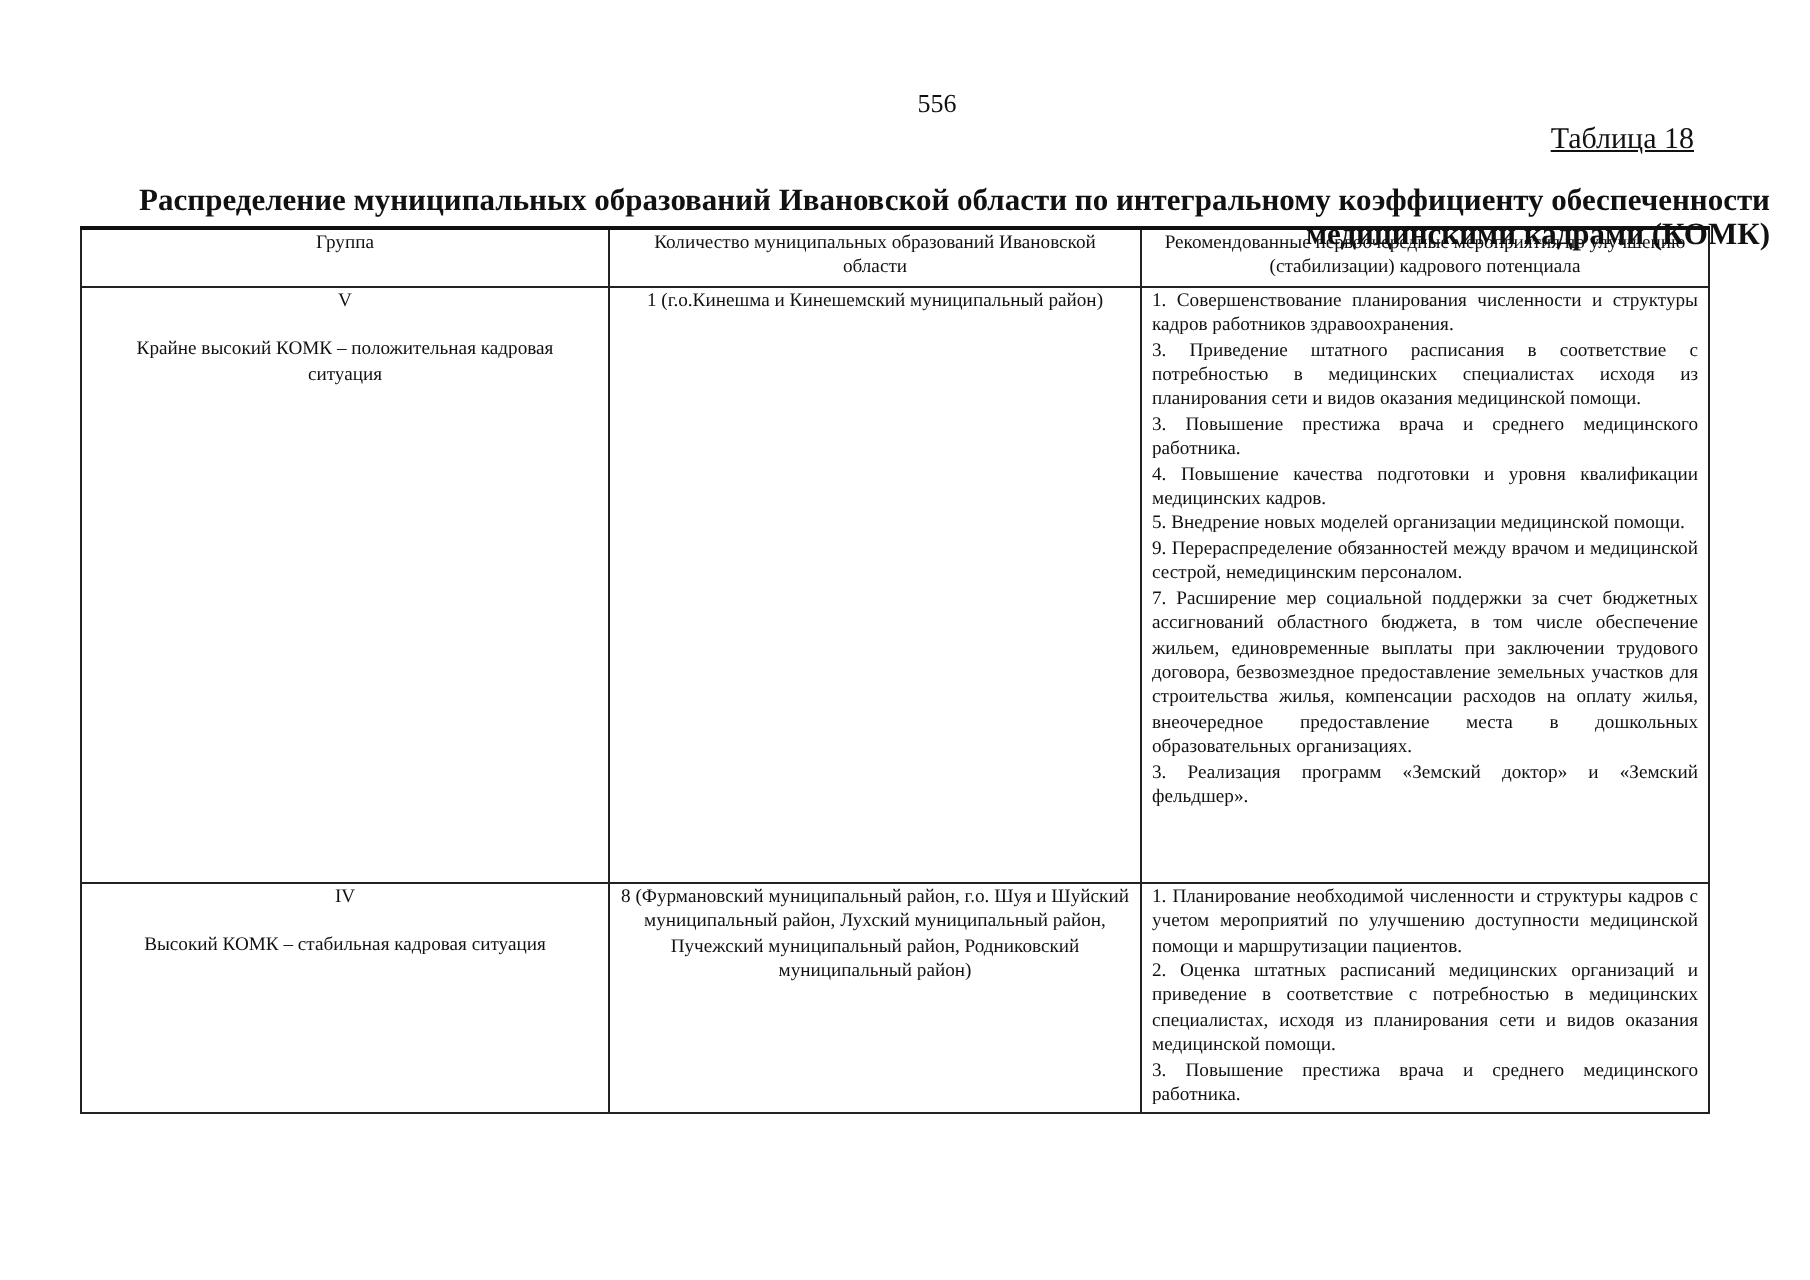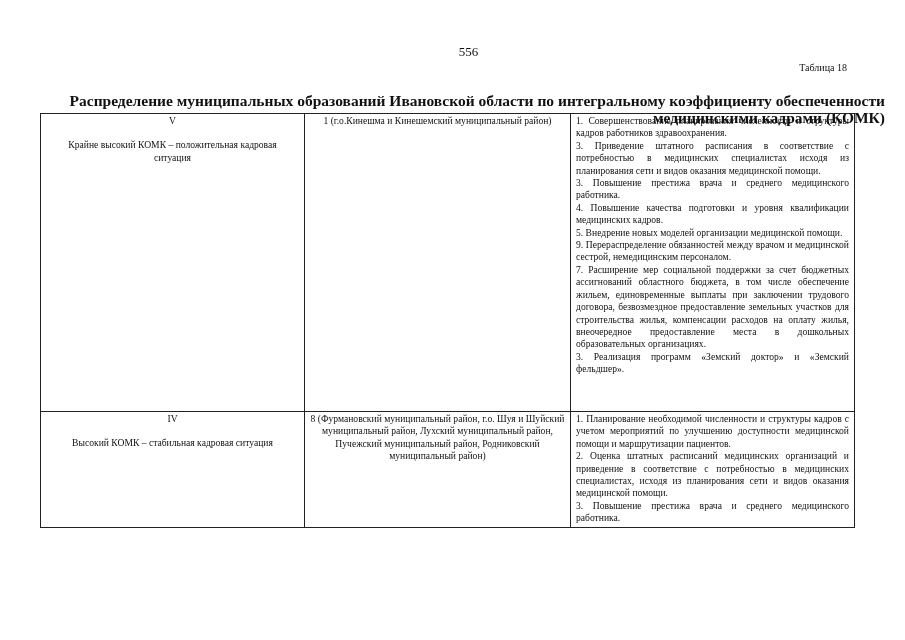--- a/index.html
+++ b/index.html
@@ -1,20 +1,20 @@
 <!DOCTYPE html>
 <html><head>
 <meta charset="utf-8">
 <style>
   html, body { margin:0; padding:0; background:#ffffff; }
   body { width:905px; height:640px; position:relative; overflow:hidden;
          font-family:"Liberation Serif","DejaVu Serif",serif; color:#111; }
   .page-num { position:absolute; top:44px; left:16px; width:905px; text-align:center;
               font-size:13px; }
-  .table-label { position:absolute; top:62px; right:58px; font-size:10px; }
+  .table-label { position:absolute; top:62px; right:58px; font-size:15px;text-decoration:underline; }
   .title { position:absolute; top:92px; left:20px; width:865px; text-align:right;
            font-weight:bold; font-size:15.5px; line-height:17px; }
   table.main { position:absolute; left:40px; top:113px; width:814px;
                border-collapse:collapse; table-layout:fixed;
                font-size:9.6px; line-height:12.4px; }
   table.main td, table.main th { border:1px solid #222; vertical-align:top;
                padding:1px 5px 2px 5px; font-weight:normal; }
   table.main tr.head th { border-top:2px solid #111; text-align:center; height:20px; }
   col.c1 { width:264px; } col.c2 { width:266px; } col.c3 { width:284px; }
   td.grp { text-align:center; }
@@ -33,20 +33,25 @@
 <div class="table-label">Таблица 18</div>
 <div class="title">Распределение муниципальных образований Ивановской области по интегральному коэффициенту обеспеченности медицинскими кадрами (КОМК)</div>
 
 <table class="main">
   <colgroup>
       <col class="c1">
       <col class="c2">
       <col class="c3">
     </colgroup>
   <tbody>
+      <tr class="head">
+    <th>Группа</th>
+    <th>Количество муниципальных образований Ивановской области</th>
+    <th>Рекомендованные первоочередные мероприятия по улучшению (стабилизации) кадрового потенциала</th>
+  </tr>
   <tr class="r1">
     <td class="grp">
       <span class="roman">V</span>
       <span class="desc">Крайне высокий КОМК – положительная кадровая ситуация</span>
     </td>
     <td class="cnt">1 (г.о.Кинешма и Кинешемский муниципальный район)</td>
     <td class="rec">
       <div>1. Совершенствование планирования численности и структуры кадров работников здравоохранения.</div>
       <div>3. Приведение штатного расписания в соответствие с потребностью в медицинских специалистах исходя из планирования сети и видов оказания медицинской помощи.</div>
       <div>3. Повышение престижа врача и среднего медицинского работника.</div>

